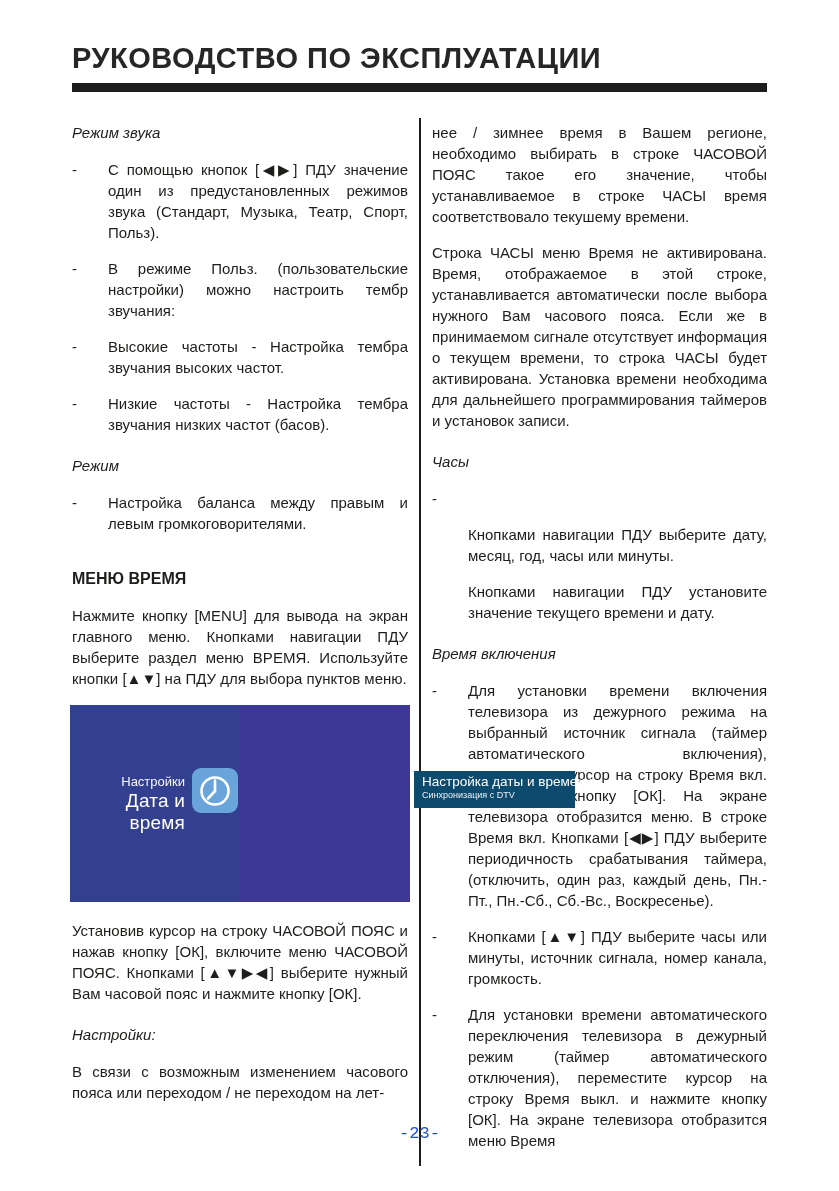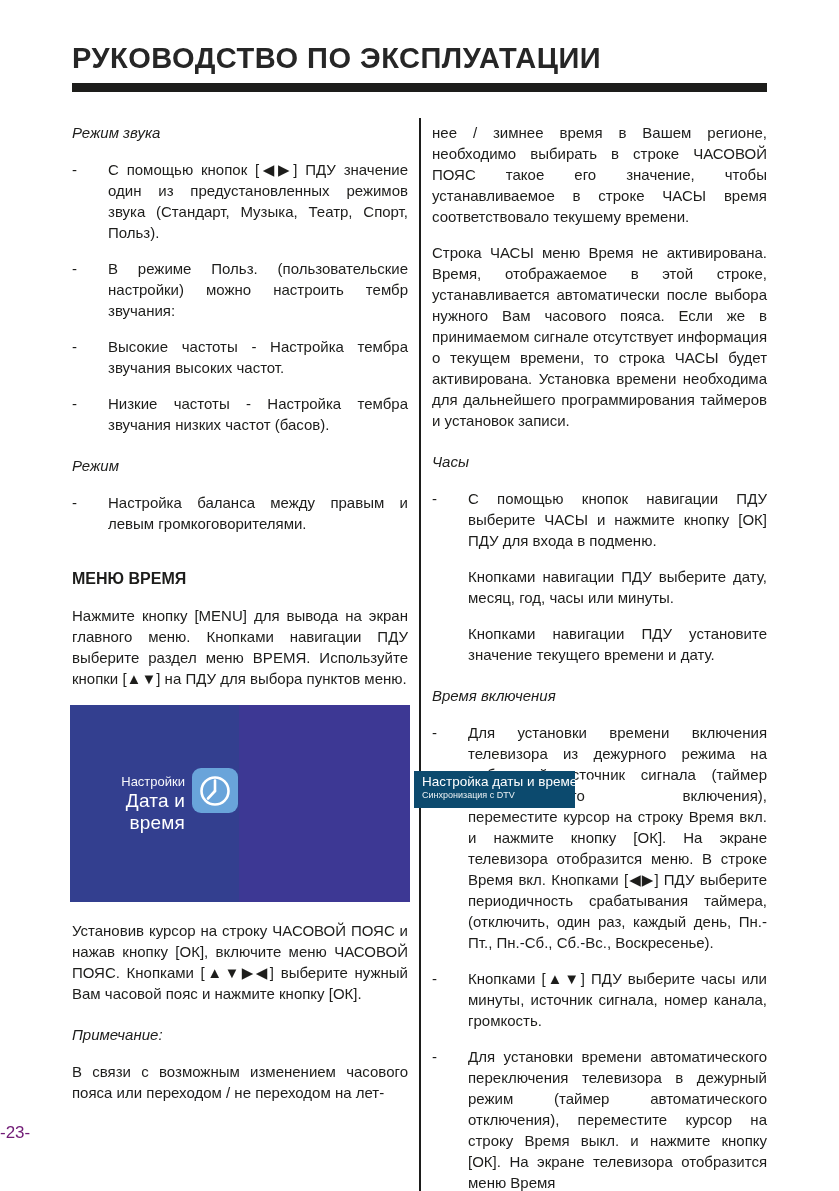--- a/index.html
+++ b/index.html
@@ -84,22 +84,24 @@
   .tv-row { position: absolute; left: 183px; line-height: 1.2; }
   .tv-row.date { top: 112px; }
   .tv-row.time { top: 152px; }
   .tv-item-title { font-size: 14px; font-weight: bold; letter-spacing: 0.2px; }
   .tv-item-value { font-size: 9.5px; opacity: 0.85; }
 
   
   .page-number {
     position: absolute;
     left: 0; right: 0; bottom: 48px;
+    text-align: center;
     font-size: 17px;
-    color: #701a75;
+    color: #1d4ed8;
+    font-family: Liberation Mono, monospace;
   }
 </style>
 </head>
 <body>
 
 <div class="page">
 
   <div class="header">
     <h1 class="manual-title">РУКОВОДСТВО ПО ЭКСПЛУАТАЦИИ</h1>
     <div class="title-rule"></div>
@@ -164,39 +166,38 @@
           <svg width="34" height="34" viewBox="0 0 34 34">
             <circle cx="17" cy="17" r="13.5" fill="none" stroke="#ffffff" stroke-width="2.6"></circle>
             <line x1="17" y1="17" x2="17" y2="6.5" stroke="#ffffff" stroke-width="2.6" stroke-linecap="round"></line>
             <line x1="17" y1="17" x2="10" y2="24.5" stroke="#ffffff" stroke-width="2.6" stroke-linecap="round"></line>
           </svg>
         </div>
       </div>
 
       <p class="para">Установив курсор на строку ЧАСОВОЙ ПОЯС и нажав кнопку [ОК], включите меню ЧАСОВОЙ ПОЯС. Кнопками [▲▼▶◀] выберите нужный Вам часовой пояс и нажмите кнопку [ОК].</p>
 
-      <div class="h-italic">Примечание:</div>
+      <div class="h-italic">Настройки:</div>
 
       <p class="para">В связи с возможным изменением часового пояса или переходом / не переходом на лет-</p>
 
     </div>
 
     <div class="divider"></div>
 
     <div class="col">
 
       <p class="para" style="margin-top:4px">нее / зимнее время в Вашем регионе, необходимо выбирать в строке ЧАСОВОЙ ПОЯС такое его значение, чтобы устанавливаемое в строке ЧАСЫ время соответствовало текушему времени.</p>
 
       <p class="para">Строка ЧАСЫ меню Время не активирована. Время, отображаемое в этой строке, устанавливается автоматически после выбора нужного Вам часового пояса. Если же в принимаемом сигнале отсутствует информация о текущем времени, то строка ЧАСЫ будет активирована. Установка времени необходима для дальнейшего программирования таймеров и установок записи.</p>
 
       <div class="h-italic">Часы</div>
 
       <div class="bullet">
         <span class="marker">-</span>
-        <span class="text">С помощью кнопок навигации ПДУ выберите ЧАСЫ и нажмите кнопку [ОК] ПДУ для входа в подменю.</span>
       </div>
       <p class="sub-para">Кнопками навигации ПДУ выберите дату, месяц, год, часы или минуты.</p>
       <p class="sub-para">Кнопками навигации ПДУ установите значение текущего времени и дату.</p>
 
       <div class="h-italic">Время включения</div>
 
       <div class="bullet">
         <span class="marker">-</span>
         <span class="text">Для установки времени включения телевизора из дежурного режима на выбранный источник сигнала (таймер автоматического включения), переместите курсор на строку Время вкл. и нажмите кнопку [ОК]. На экране телевизора отобразится меню. В строке Время вкл. Кнопками [◀▶] ПДУ выберите периодичность срабатывания таймера, (отключить, один раз, каждый день, Пн.-Пт., Пн.-Сб., Сб.-Вс., Воскресенье).</span>
       </div>

